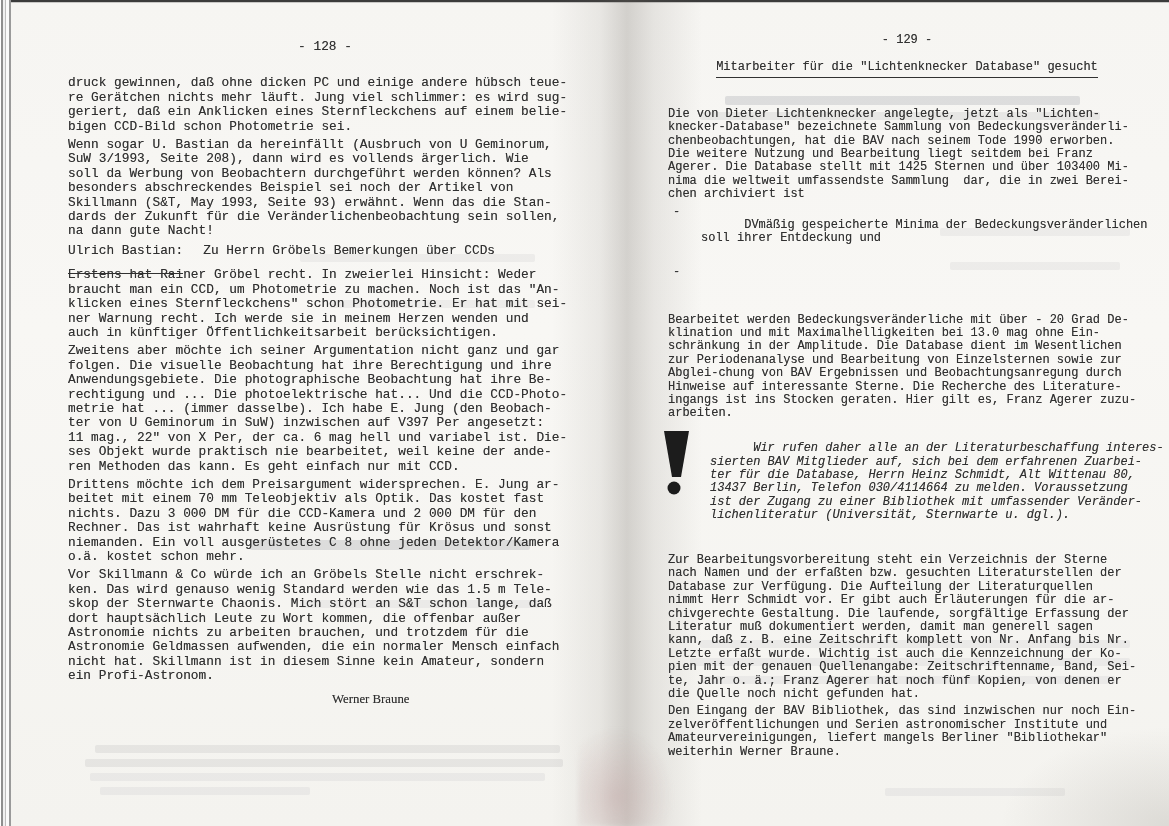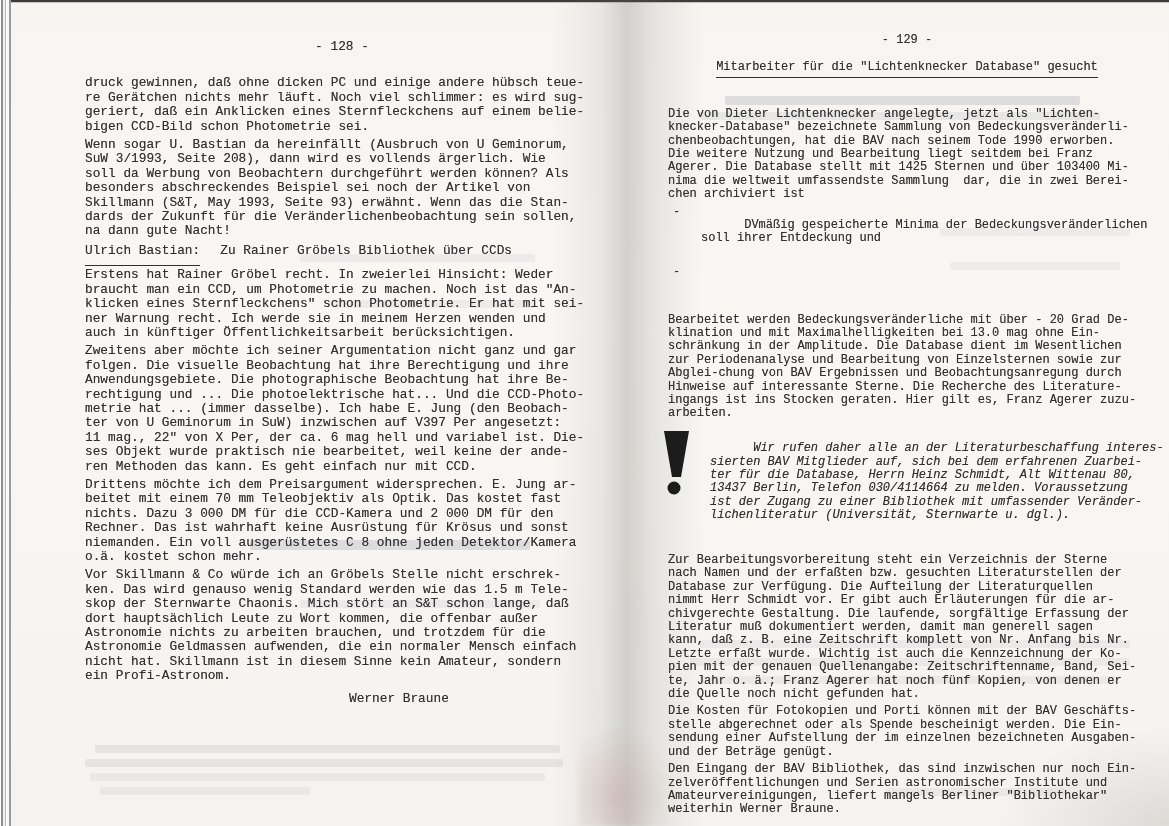--- a/index.html
+++ b/index.html
@@ -36,36 +36,36 @@
     position:absolute;left:578px;top:728px;width:95px;height:98px;
     background:radial-gradient(ellipse at 40% 70%,rgba(182,142,142,0.32),rgba(182,142,142,0) 72%);
     filter:blur(2px);
   }
   .shade-corner-br{
     position:absolute;right:0;bottom:0;width:170px;height:100px;
     background:radial-gradient(ellipse at 100% 100%,rgba(125,120,112,0.20),rgba(125,120,112,0) 70%);
   }
   
   .page{position:absolute;color:#313131;text-shadow:0 0 0.5px rgba(45,45,45,0.55);}
-  .page-left{left:85px;top:40px;width:514px;font-size:12.8px;line-height:14.4px;}
+  .page-left{left:68px;top:40px;width:514px;font-size:12.8px;line-height:14.4px;}
   .page-right{left:668px;top:34px;width:478px;font-size:12px;line-height:13.4px;}
   .pnum{text-align:center;margin:0 0 22px 0;}
   .page-right .pnum{margin-bottom:14px;}
   .para{white-space:pre;margin:0 0 4px 0;}
   .mb-lg{}
   .section-heading{margin:5px 0 10px 0;white-space:pre;}
-  .section-heading .author{border-bottom:1px solid #313131;padding-bottom:7px;margin-right:20px;}
+  .section-heading .author{border-bottom:1px solid #313131;padding-bottom:15px;margin-right:20px;}
   .article-title-wrap{text-align:center;margin:10px 0 30px 0;}
   .article-title{display:inline-block;border-bottom:1px solid #313131;padding-bottom:2px;}
   .bullet{position:relative;padding-left:33px;margin:2px 0 7px 0;white-space:pre;}
   .bullet .dash{position:absolute;left:5px;top:0;}
   .callout{position:relative;padding-left:42px;margin:8px 0 18px 0;white-space:pre;font-style:italic;}
   .callout .excl{position:absolute;left:-7px;top:1px;width:31px;height:67px;}
   .signature{margin-top:8px;white-space:pre;}
-  .sig-left{margin-left:264px;}
+  .sig-left{margin-left:264px;font-family:Liberation Serif, serif;}
   
   .ghost{position:absolute;background:rgba(96,100,112,0.10);filter:blur(0.6px);border-radius:2px;}
   .ghost.strong{background:rgba(90,94,108,0.16);}
   .ghost.faint{background:rgba(96,100,112,0.07);}
 </style>
 </head>
 <body>
 
 <div class="scan">
 
@@ -91,32 +91,32 @@
   <div class="ghost faint" style="left:950px;top:262px;width:170px;height:8px;"></div>
   <div class="ghost faint" style="left:700px;top:640px;width:430px;height:8px;"></div>
   <div class="ghost faint" style="left:690px;top:658px;width:440px;height:8px;"></div>
   <div class="ghost faint" style="left:700px;top:676px;width:415px;height:8px;"></div>
   <div class="ghost faint" style="left:885px;top:788px;width:180px;height:8px;"></div>
 
   <div class="page page-left">
     <div class="pnum">- 128 -</div>
 
     <div class="para">druck gewinnen, daß ohne dicken PC und einige andere hübsch teue-
-re Gerätchen nichts mehr läuft. Noch viel schlimmer: es wird sug-
+re Gerätchen nichts mehr läuft. Jung viel schlimmer: es wird sug-
 geriert, daß ein Anklicken eines Sternfleckchens auf einem belie-
 bigen CCD-Bild schon Photometrie sei.</div>
     <div class="para">Wenn sogar U. Bastian da hereinfällt (Ausbruch von U Geminorum,
 SuW 3/1993, Seite 208), dann wird es vollends ärgerlich. Wie
 soll da Werbung von Beobachtern durchgeführt werden können? Als
 besonders abschreckendes Beispiel sei noch der Artikel von
 Skillmann (S&amp;T, May 1993, Seite 93) erwähnt. Wenn das die Stan-
 dards der Zukunft für die Veränderlichenbeobachtung sein sollen,
 na dann gute Nacht!</div>
 
-    <div class="section-heading"><span class="author">Ulrich Bastian:</span><span>Zu Rainer Gröbels Bibliothek über CCDs</span></div>
+    <div class="section-heading"><span class="author">Ulrich Bastian:</span><span>Zu Herrn Gröbels Bemerkungen über CCDs</span></div>
 
     <div class="para">Erstens hat Rainer Gröbel recht. In zweierlei Hinsicht: Weder
 braucht man ein CCD, um Photometrie zu machen. Noch ist das "An-
 klicken eines Sternfleckchens" schon Photometrie. Er hat mit sei-
 ner Warnung recht. Ich werde sie in meinem Herzen wenden und
 auch in künftiger Öffentlichkeitsarbeit berücksichtigen.</div>
     <div class="para">Zweitens aber möchte ich seiner Argumentation nicht ganz und gar
 folgen. Die visuelle Beobachtung hat ihre Berechtigung und ihre
 Anwendungsgebiete. Die photographische Beobachtung hat ihre Be-
 rechtigung und ... Die photoelektrische hat... Und die CCD-Photo-
@@ -191,24 +191,20 @@
 nach Namen und der erfaßten bzw. gesuchten Literaturstellen der
 Database zur Verfügung. Die Aufteilung der Literaturquellen
 nimmt Herr Schmidt vor. Er gibt auch Erläuterungen für die ar-
 chivgerechte Gestaltung. Die laufende, sorgfältige Erfassung der
 Literatur muß dokumentiert werden, damit man generell sagen
 kann, daß z. B. eine Zeitschrift komplett von Nr. Anfang bis Nr.
 Letzte erfaßt wurde. Wichtig ist auch die Kennzeichnung der Ko-
 pien mit der genauen Quellenangabe: Zeitschriftenname, Band, Sei-
 te, Jahr o. ä.; Franz Agerer hat noch fünf Kopien, von denen er
 die Quelle noch nicht gefunden hat.</div>
-    <div class="para">Die Kosten für Fotokopien und Porti können mit der BAV Geschäfts-
-stelle abgerechnet oder als Spende bescheinigt werden. Die Ein-
-sendung einer Aufstellung der im einzelnen bezeichneten Ausgaben-
-und der Beträge genügt.</div>
     <div class="para">Den Eingang der BAV Bibliothek, das sind inzwischen nur noch Ein-
 zelveröffentlichungen und Serien astronomischer Institute und
 Amateurvereinigungen, liefert mangels Berliner "Bibliothekar"
 weiterhin Werner Braune.</div>
 
   </div>
 
 </div>
 
 </body></html>

